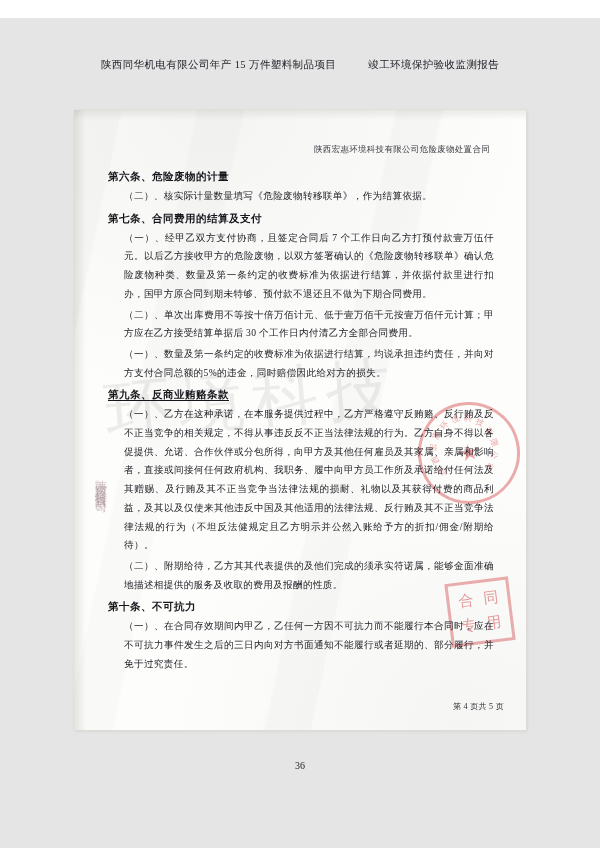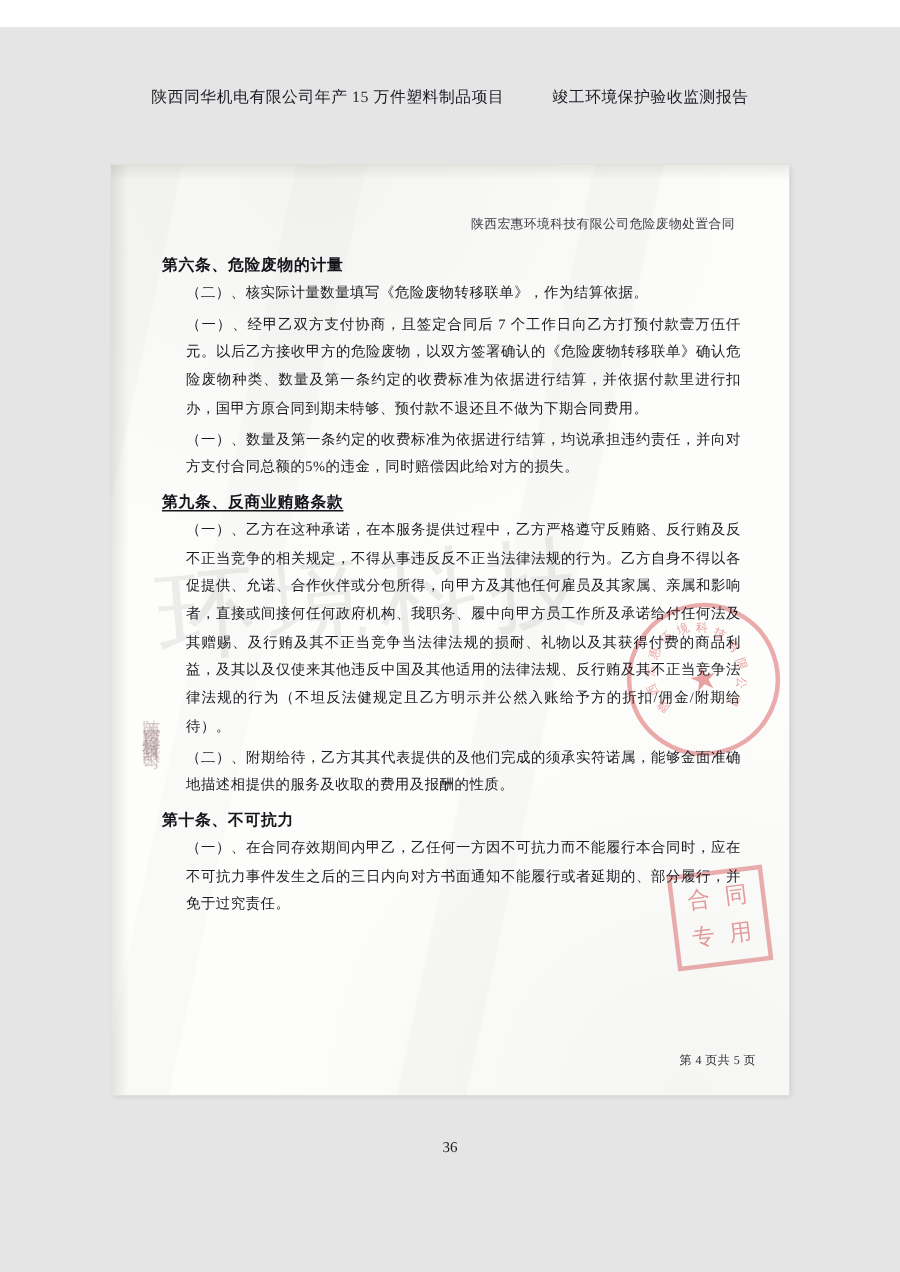--- a/index.html
+++ b/index.html
@@ -278,21 +278,23 @@
     </div>
 
     <div class="scan-body">
       <div class="contract-head">陕西宏惠环境科技有限公司危险废物处置合同</div>
       <div id="articles">
           <div class="art">
             <div class="art-title">第六条、危险废物的计量</div>
             <p class="clause ind">（二）、核实际计量数量填写《危险废物转移联单》，作为结算依据。</p>
           </div>
           <div class="art">
+            <div class="art-title">第七条、合同费用的结算及支付</div>
             <p class="clause ind">（一）、经甲乙双方支付协商，且签定合同后 7 个工作日向乙方打预付款壹万伍仟元。以后乙方接收甲方的危险废物，以双方签署确认的《危险废物转移联单》确认危险废物种类、数量及第一条约定的收费标准为依据进行结算，并依据付款里进行扣办，国甲方原合同到期未特够、预付款不退还且不做为下期合同费用。</p>
+            <p class="clause ind">（二）、单次出库费用不等按十倍万佰计元、低于壹万佰千元按壹万佰仟元计算；甲方应在乙方接受结算单据后 30 个工作日内付清乙方全部合同费用。</p>
           </div>
           <div class="art">
             <p class="clause ind">（一）、数量及第一条约定的收费标准为依据进行结算，均说承担违约责任，并向对方支付合同总额的5%的违金，同时赔偿因此给对方的损失。</p>
           </div>
           <div class="art">
             <div class="art-title u">第九条、反商业贿赂条款</div>
             <p class="clause ind">（一）、乙方在这种承诺，在本服务提供过程中，乙方严格遵守反贿赂、反行贿及反不正当竞争的相关规定，不得从事违反反不正当法律法规的行为。乙方自身不得以各促提供、允诺、合作伙伴或分包所得，向甲方及其他任何雇员及其家属、亲属和影响者，直接或间接何任何政府机构、我职务、履中向甲方员工作所及承诺给付任何法及其赠赐、及行贿及其不正当竞争当法律法规的损耐、礼物以及其获得付费的商品利益，及其以及仅使来其他违反中国及其他适用的法律法规、反行贿及其不正当竞争法律法规的行为（不坦反法健规定且乙方明示并公然入账给予方的折扣/佣金/附期给待）。</p>
             <p class="clause ind">（二）、附期给待，乙方其其代表提供的及他们完成的须承实符诺属，能够金面准确地描述相提供的服务及收取的费用及报酬的性质。</p>
           </div>
           <div class="art">

